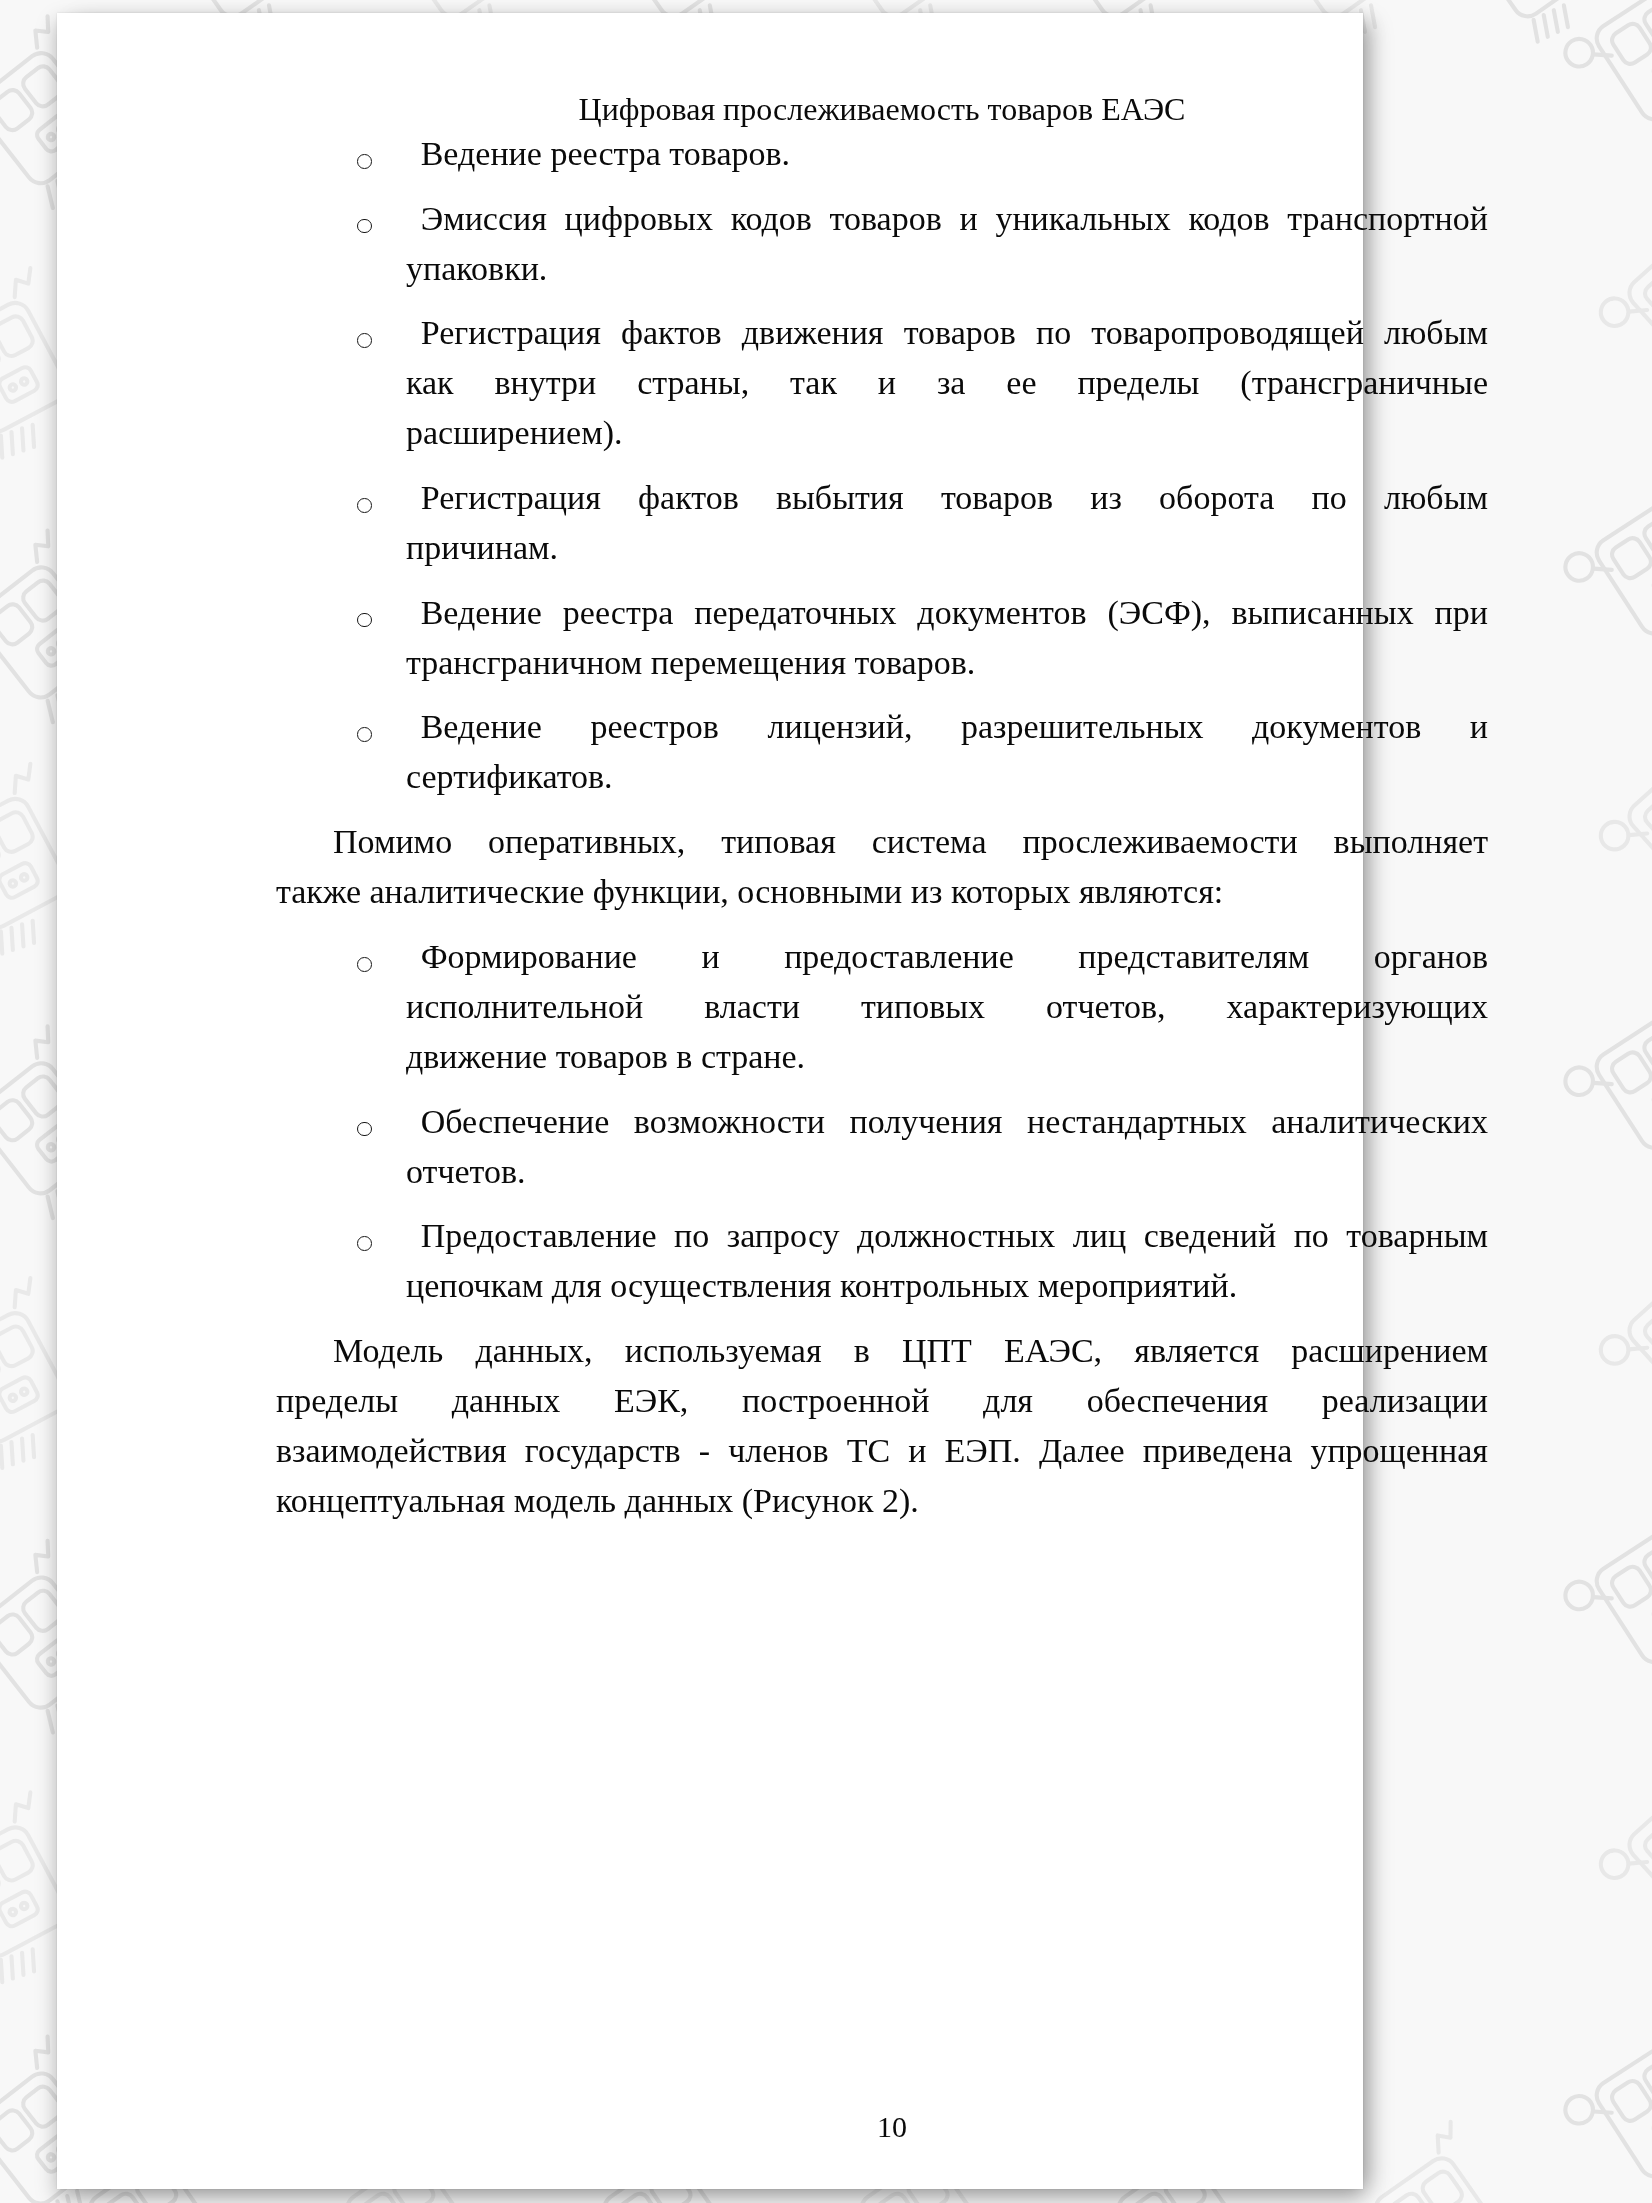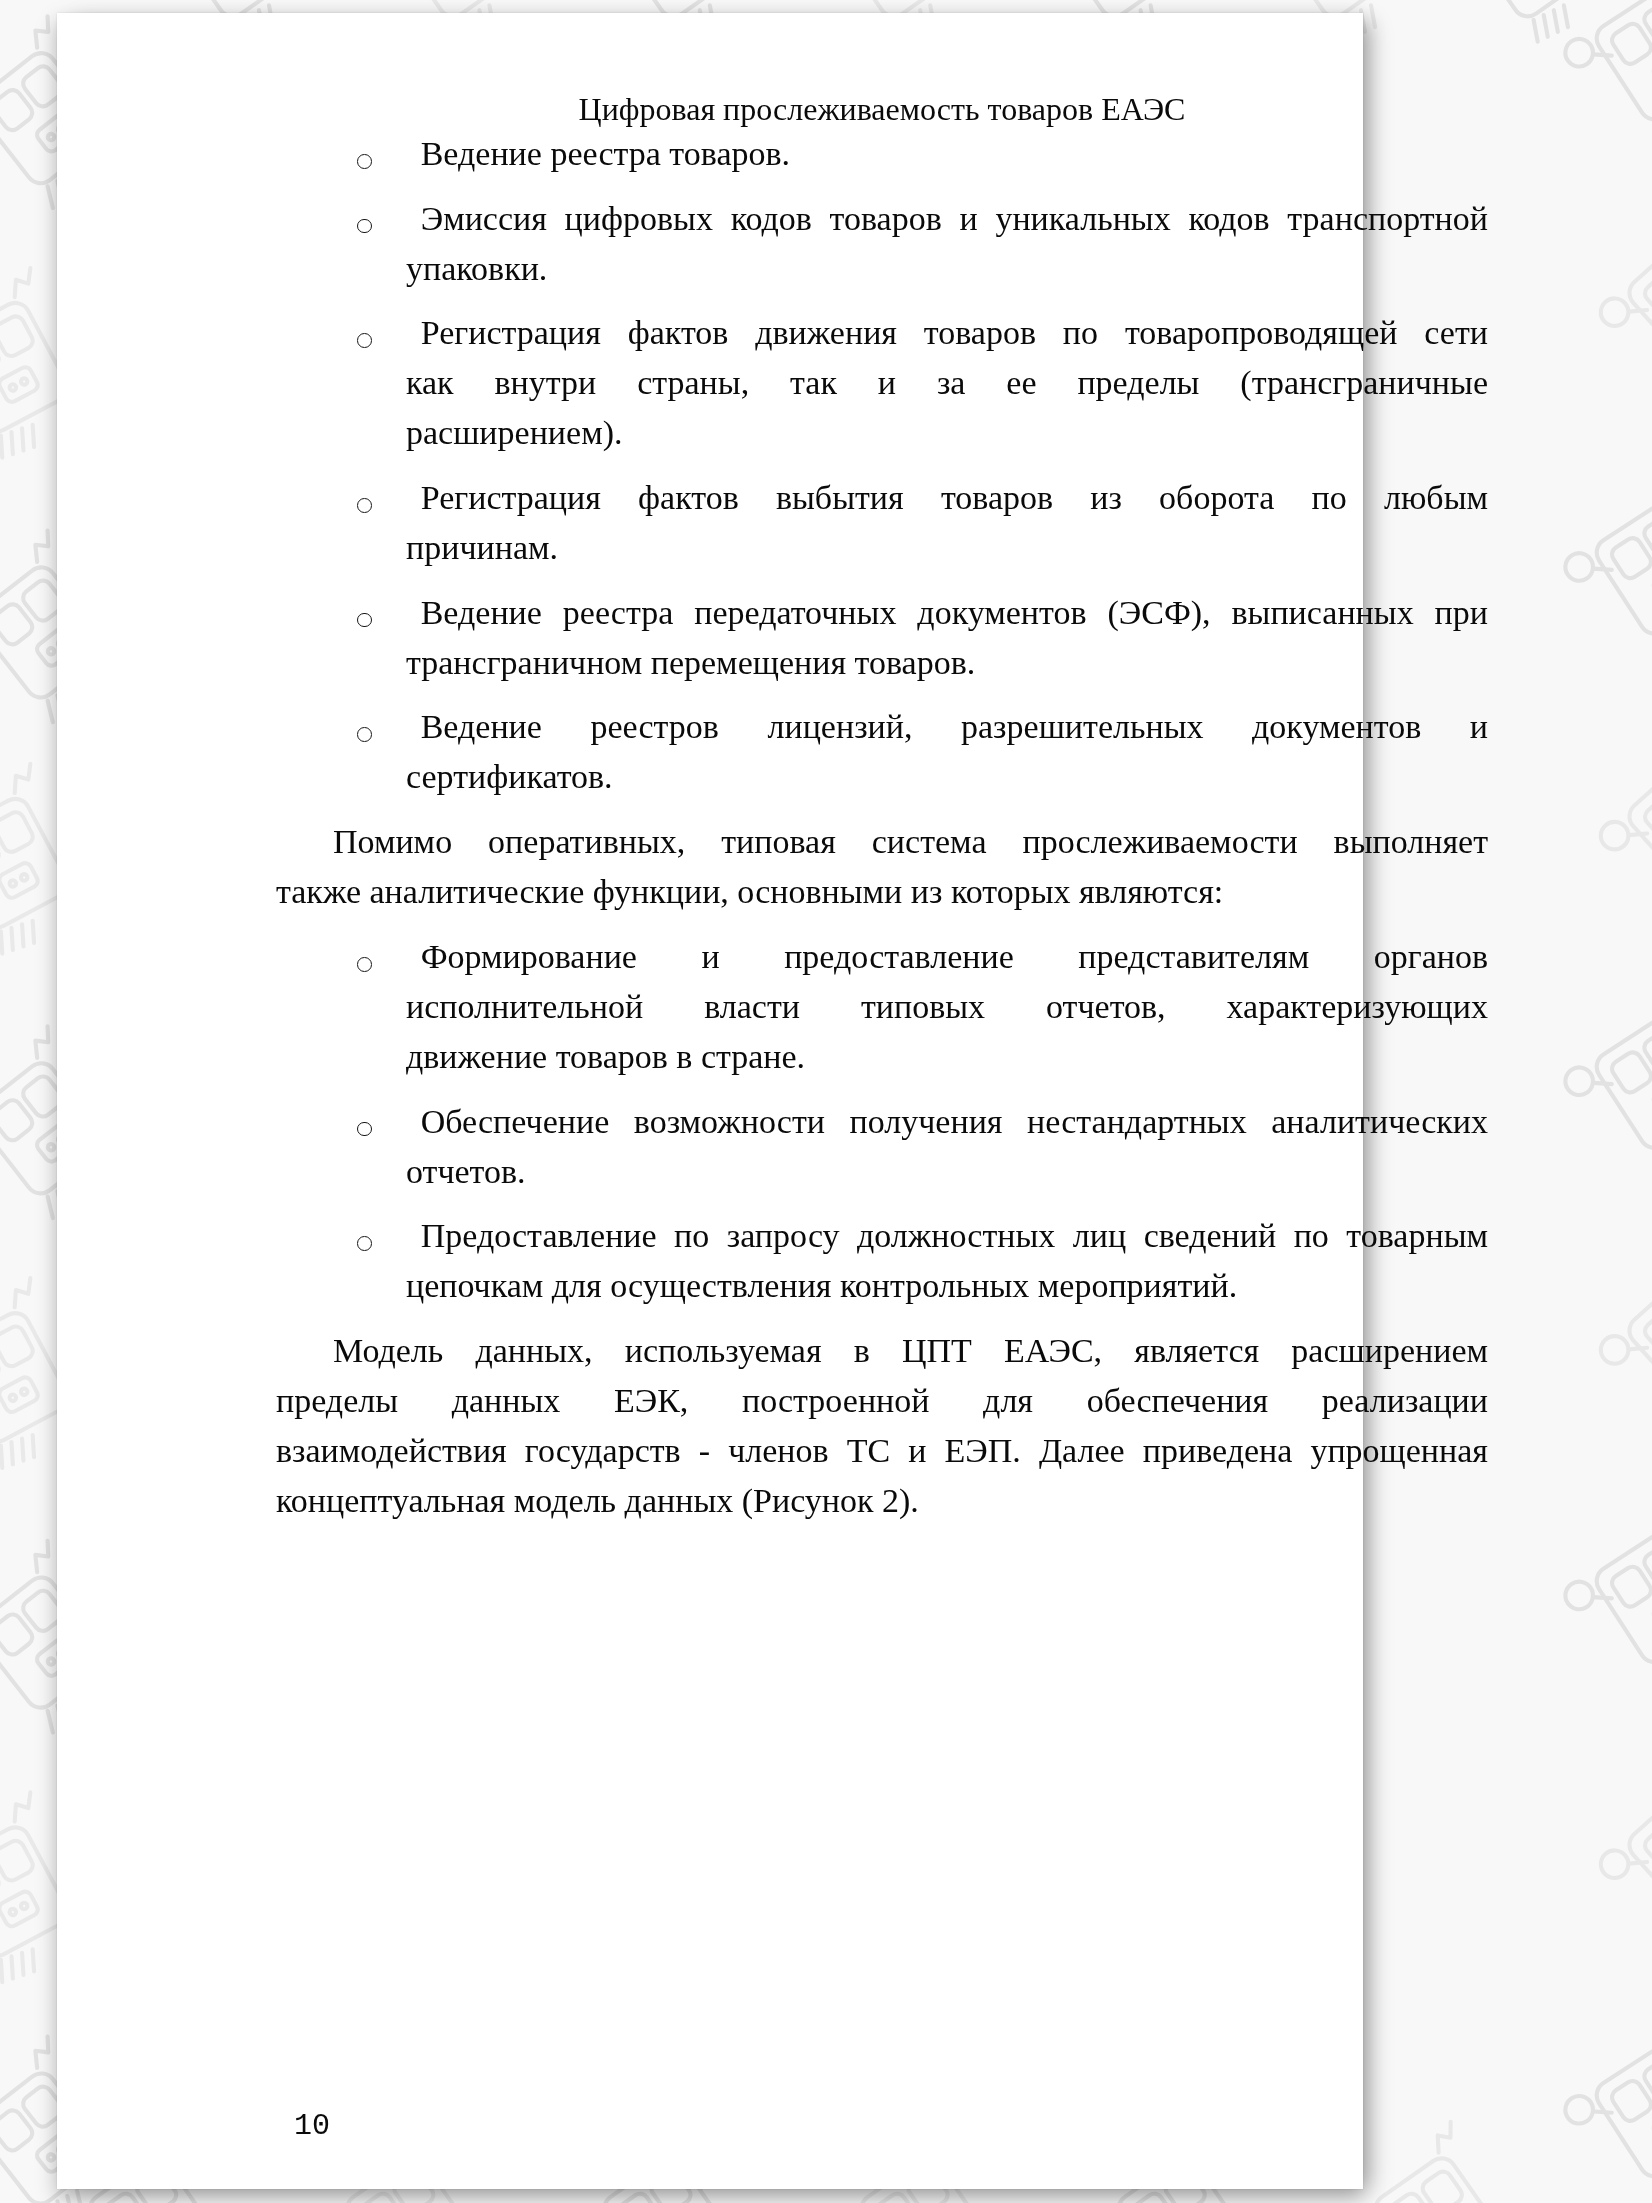--- a/index.html
+++ b/index.html
@@ -60,26 +60,25 @@
   
   .ll { text-align: left; }
   
   .fl { text-indent: 14.7px; }
   
   .ind { text-indent: 57px; }
   .lead { font-weight: normal; }
   .pagenum {
     position: absolute;
     top: 2095px;
-    left: 237px;
+    left: 229px;
     width: 1212px;
-    text-align: left;
+    text-align: center;
     font-size: 30px;
     line-height: 37px;
-    font-family: Liberation Mono, monospace;
   }
 </style>
 </head>
 <body>
 
 <svg id="backdrop" xmlns="http://www.w3.org/2000/svg" width="1653" height="2204" viewBox="0 0 1800 2400">
   <defs>
     <g id="posicon" fill="none" stroke="#e2e2e2" stroke-width="4.5" stroke-linecap="round" stroke-linejoin="round">
       <g transform="rotate(-35 100 100)">
         <circle cx="34" cy="54" r="15"></circle>
@@ -143,21 +142,21 @@
       </div>
 
       <div class="block bullet">
         <span class="marker"></span>
         <div class="jl fl">Эмиссия цифровых кодов товаров и уникальных кодов транспортной</div>
         <div class="ll">упаковки.</div>
       </div>
 
       <div class="block bullet">
         <span class="marker"></span>
-        <div class="jl fl">Регистрация фактов движения товаров по товаропроводящей сети</div>
+        <div class="jl fl">Регистрация фактов движения товаров по товаропроводящей любым</div>
         <div class="jl">как внутри страны, так и за ее пределы (трансграничные</div>
         <div class="ll">расширением).</div>
       </div>
 
       <div class="block bullet">
         <span class="marker"></span>
         <div class="jl fl">Регистрация фактов выбытия товаров из оборота по любым</div>
         <div class="ll">причинам.</div>
       </div>
 

